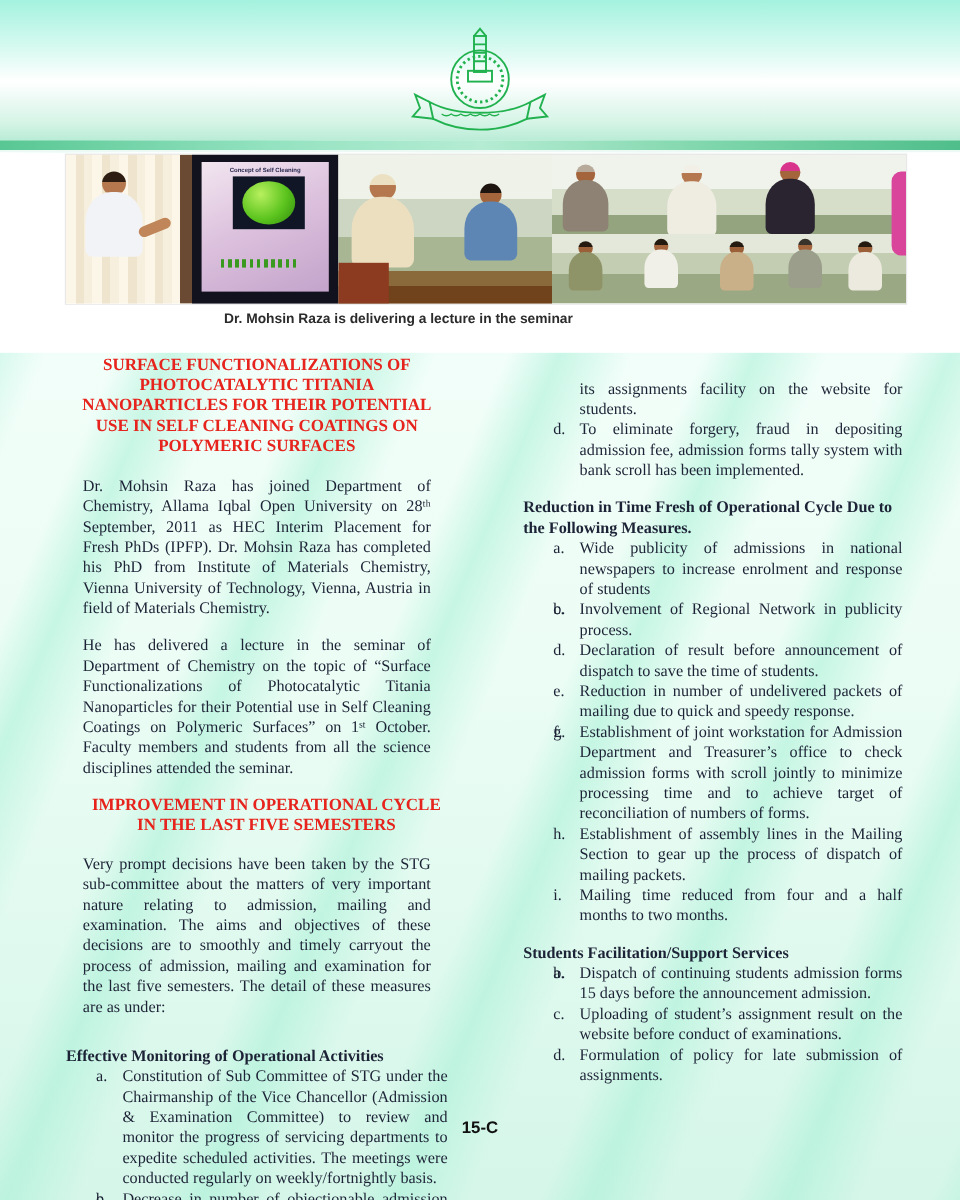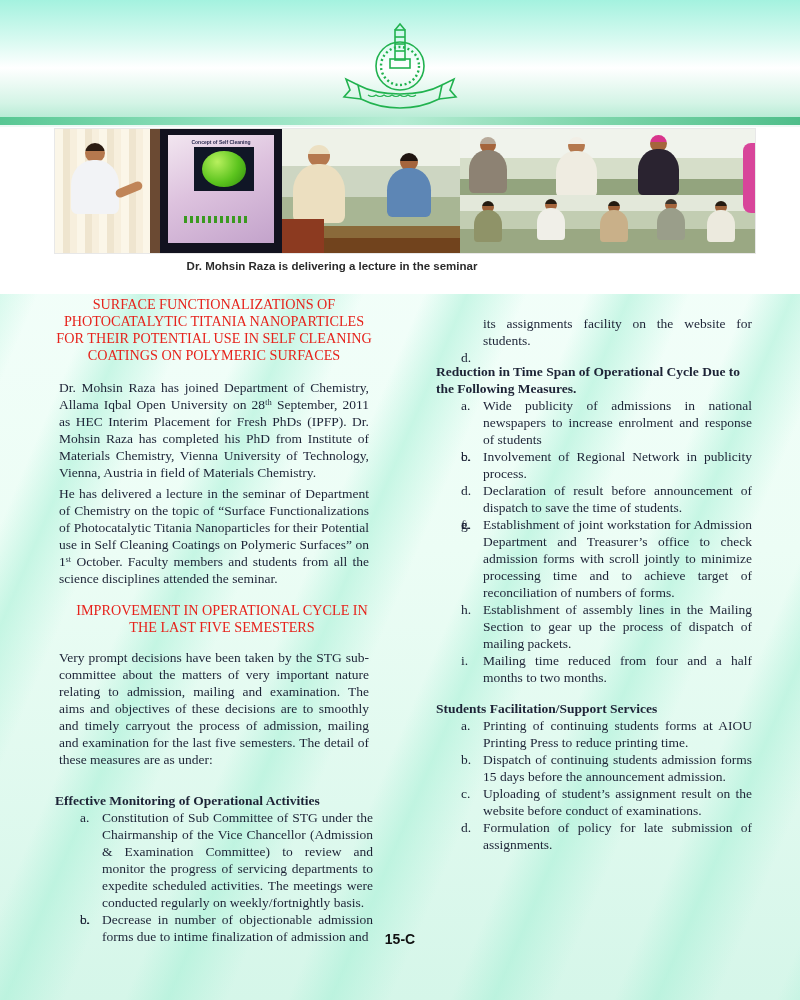--- a/index.html
+++ b/index.html
@@ -56,23 +56,23 @@
   
   .caption{position:absolute;top:133px;left:0;width:664px;text-align:center;
     font:bold 11.5px "Liberation Sans","DejaVu Sans",sans-serif;color:#2b2b2b;}
   .pageno{position:absolute;top:931px;left:0;width:800px;text-align:center;
     font:bold 14px "Liberation Sans","DejaVu Sans",sans-serif;color:#101010;}
 
   
   .cols{position:absolute;top:296px;left:55px;width:697px;display:flex;gap:63px;}
   .col-left{width:318px;}
   .col-right{width:316px;padding-top:19px;}
-  .red-head{color:#e6231c;font-weight:normal;font-size:14.2px;line-height:17px;text-align:center;margin:0 0 15px 0;}
+  .red-head{color:#e6231c;font-weight:bold;font-size:14.2px;line-height:17px;text-align:center;margin:0 0 15px 0;}
   .red-head.second{margin:15px 0 13px 16px;}
-  p.body{margin:4px;text-align:justify;}
+  p.body{margin:14px;text-align:justify;}
   .sub{font-weight:bold;font-size:13.5px;line-height:17px;margin:24px 0 0 0;text-align:left;}
   .col-right .sub{margin-top:14px;}
   .li{position:relative;padding-left:47px;text-align:justify;}
   .li .lbl{position:absolute;left:25px;top:0;}
   .li.cont{padding-left:47px;}
 </style>
 </head>
 <body>
 
 <div class="top-band">
@@ -173,33 +173,33 @@
     <div class="red-head second">IMPROVEMENT IN OPERATIONAL CYCLE IN THE LAST FIVE SEMESTERS</div>
     <p class="body">Very prompt decisions have been taken by the STG sub-committee about the matters of very important nature relating to admission, mailing and examination.  The aims and objectives of these decisions are to smoothly and timely carryout the process of admission, mailing and examination for the last five semesters.  The detail of these measures are as under:</p>
     <div class="sub">Effective Monitoring of Operational Activities</div>
     <div class="li"><span class="lbl">a.</span><span>Constitution of Sub Committee of STG under the Chairmanship of the Vice Chancellor (Admission &amp; Examination Committee) to review and monitor the progress of servicing departments to expedite scheduled activities.  The meetings were conducted regularly on weekly/fortnightly basis.</span></div>
     <div class="li"><span class="lbl">b.</span></div>
     <div class="li"><span class="lbl">c.</span><span>Decrease in number of objectionable admission forms due to intime finalization of admission and</span></div>
   </div>
 
   <div class="col-right">
     <div class="li cont">its assignments facility on the website for students.</div>
-    <div class="li"><span class="lbl">d.</span></div>
-    <div class="sub">Reduction in Time Span of Operational Cycle Due to the Following Measures.</div>
+    <div class="li"><span class="lbl">d.</span><span>To eliminate forgery, fraud in depositing admission fee, admission forms tally system with bank scroll has been implemented.</span></div>
+    <div class="sub">Reduction in Time Fresh of Operational Cycle Due to the Following Measures.</div>
     <div class="li"><span class="lbl">a.</span><span>Wide publicity of admissions in national newspapers to increase enrolment and response of students</span></div>
     <div class="li"><span class="lbl">b.</span></div>
     <div class="li"><span class="lbl">c.</span><span>Involvement of Regional Network in publicity process.</span></div>
     <div class="li"><span class="lbl">d.</span><span>Declaration of result before announcement of dispatch to save the time of students.</span></div>
-    <div class="li"><span class="lbl">e.</span></div>
+    <div class="li"><span class="lbl">e.</span><span>Reduction in number of undelivered packets of mailing due to quick and speedy response.</span></div>
     <div class="li"><span class="lbl">f.</span></div>
     <div class="li"><span class="lbl">g.</span><span>Establishment of joint workstation for Admission Department and Treasurer’s office to check admission forms with scroll jointly to minimize processing time and to achieve target of reconciliation of numbers of forms.</span></div>
     <div class="li"><span class="lbl">h.</span><span>Establishment of assembly lines in the Mailing Section to gear up the process of dispatch of mailing packets.</span></div>
     <div class="li"><span class="lbl">i.</span><span>Mailing time reduced from four and a half months to two months.</span></div>
     <div class="sub">Students Facilitation/Support Services</div>
-    <div class="li"><span class="lbl">a.</span><span>Printing of continuing students forms at AIOU Printing Press to reduce printing time.</span></div>
+    <div class="li"><span class="lbl">a.</span></div>
     <div class="li"><span class="lbl">b.</span><span>Dispatch of continuing students admission forms 15 days before the announcement admission.</span></div>
     <div class="li"><span class="lbl">c.</span><span>Uploading of student’s assignment result on the website before conduct of examinations.</span></div>
     <div class="li"><span class="lbl">d.</span><span>Formulation of policy for late submission of assignments.</span></div>
 
   </div>
 </div>
 
 <div class="pageno">15-C</div>
 
 </body></html>

